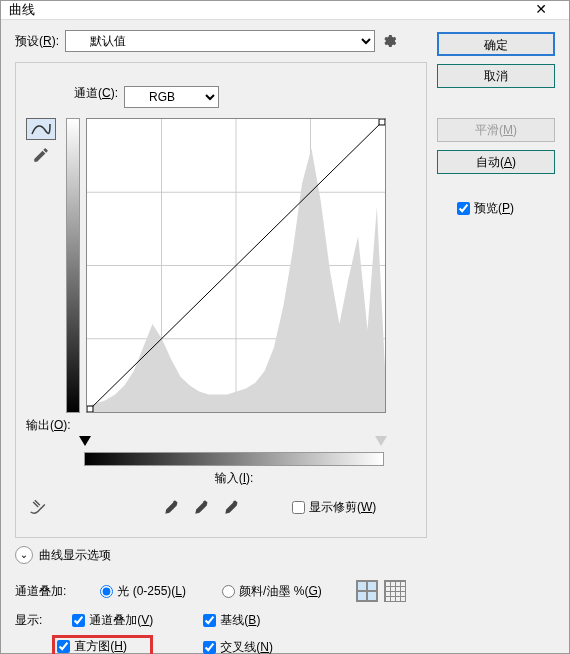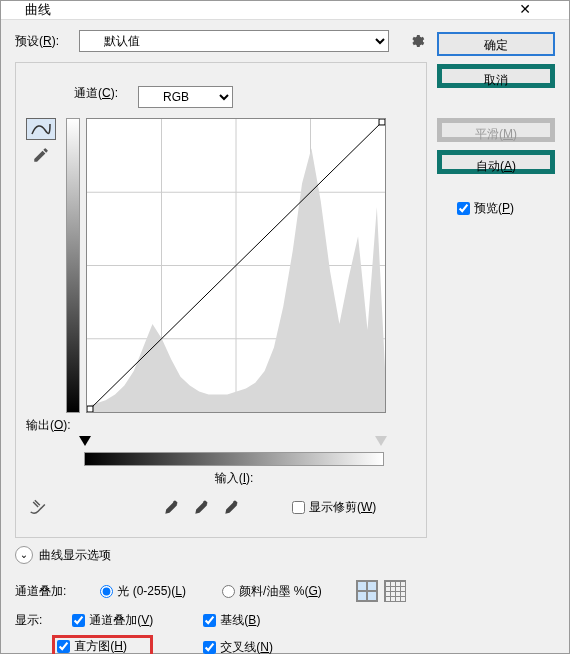--- a/index.html
+++ b/index.html
@@ -1,29 +1,29 @@
 <!DOCTYPE html>
 <html><head>
 <meta charset="utf-8">
 <style>
   * { box-sizing: border-box; margin: 0; padding: 0; font-family: "Microsoft YaHei", "SimSun", sans-serif; font-size: 12px; }
   body { background: #f0f0f0; width: 570px; height: 654px; overflow: hidden; }
   .window { width: 570px; height: 654px; border: 1px solid #999; background: #f0f0f0; display: flex; flex-direction: column; }
-  .titlebar { display: flex; align-items: flex-start; height: 30px; padding: 0 24px; background: #fff; border-bottom: 1px solid #ddd; }
+  .titlebar { display: flex; align-items: flex-start; height: 30px; padding: 0 8px; background: #fff; border-bottom: 1px solid #ddd; }
   .titlebar .title { flex: 1; font-size: 13px; }
   .titlebar .close { width: 40px; text-align: center; font-size: 14px; }
   .content { flex: 1; display: flex; padding: 10px 14px 14px 14px; gap: 10px; }
   .left { flex: 1; display: flex; flex-direction: column; }
   .right { width: 118px; display: flex; flex-direction: column; gap: 8px; padding-top: 2px; }
-  .row { display: flex; align-items: center; gap: 20px; margin-bottom: 8px; }
+  .row { display: flex; align-items: center; gap: 6px; margin-bottom: 8px; }
   .preset-row { margin-bottom: 10px; }
   select { border: 1px solid #888; background: #fff; height: 22px; padding: 0 20px; }
   .preset-select { width: 310px; }
   .gear { width: 16px; height: 16px; color: #555; }
-  .btn { height: 24px; border: 5px solid #0f766e; background: #e8e8e8; width: 100%; text-align: center; line-height: 22px; cursor: default; }
+  .btn { height: 24px; border: 1px solid #0f766e; background: #e8e8e8; width: 100%; text-align: center; line-height: 22px; cursor: default; }
   .btn.primary { border: 2px solid #2a7ad4; background: #e8e8e8; }
   .btn.disabled { color: #999; border-color: #bbb; }
   .checkbox-inline { display: flex; align-items: center; gap: 4px; }
   .main-box { border: 1px solid #ccc; border-top: none; margin-top: -1px; position: relative; padding: 8px 10px 10px 10px; }
   .box-title { position: relative; height: 1px; }
   .box-title .line { border-top: 1px solid #ccc; }
   .channel-row { margin: 8px 0 10px 48px; }
   .channel-select { width: 95px; margin-top: 8px; }
   .tool-col { display: flex; flex-direction: column; gap: 4px; width: 34px; }
   .tool-btn { width: 30px; height: 22px; border: 1px solid #666; background: #d8e6f5; display: flex; align-items: center; justify-content: center; }

